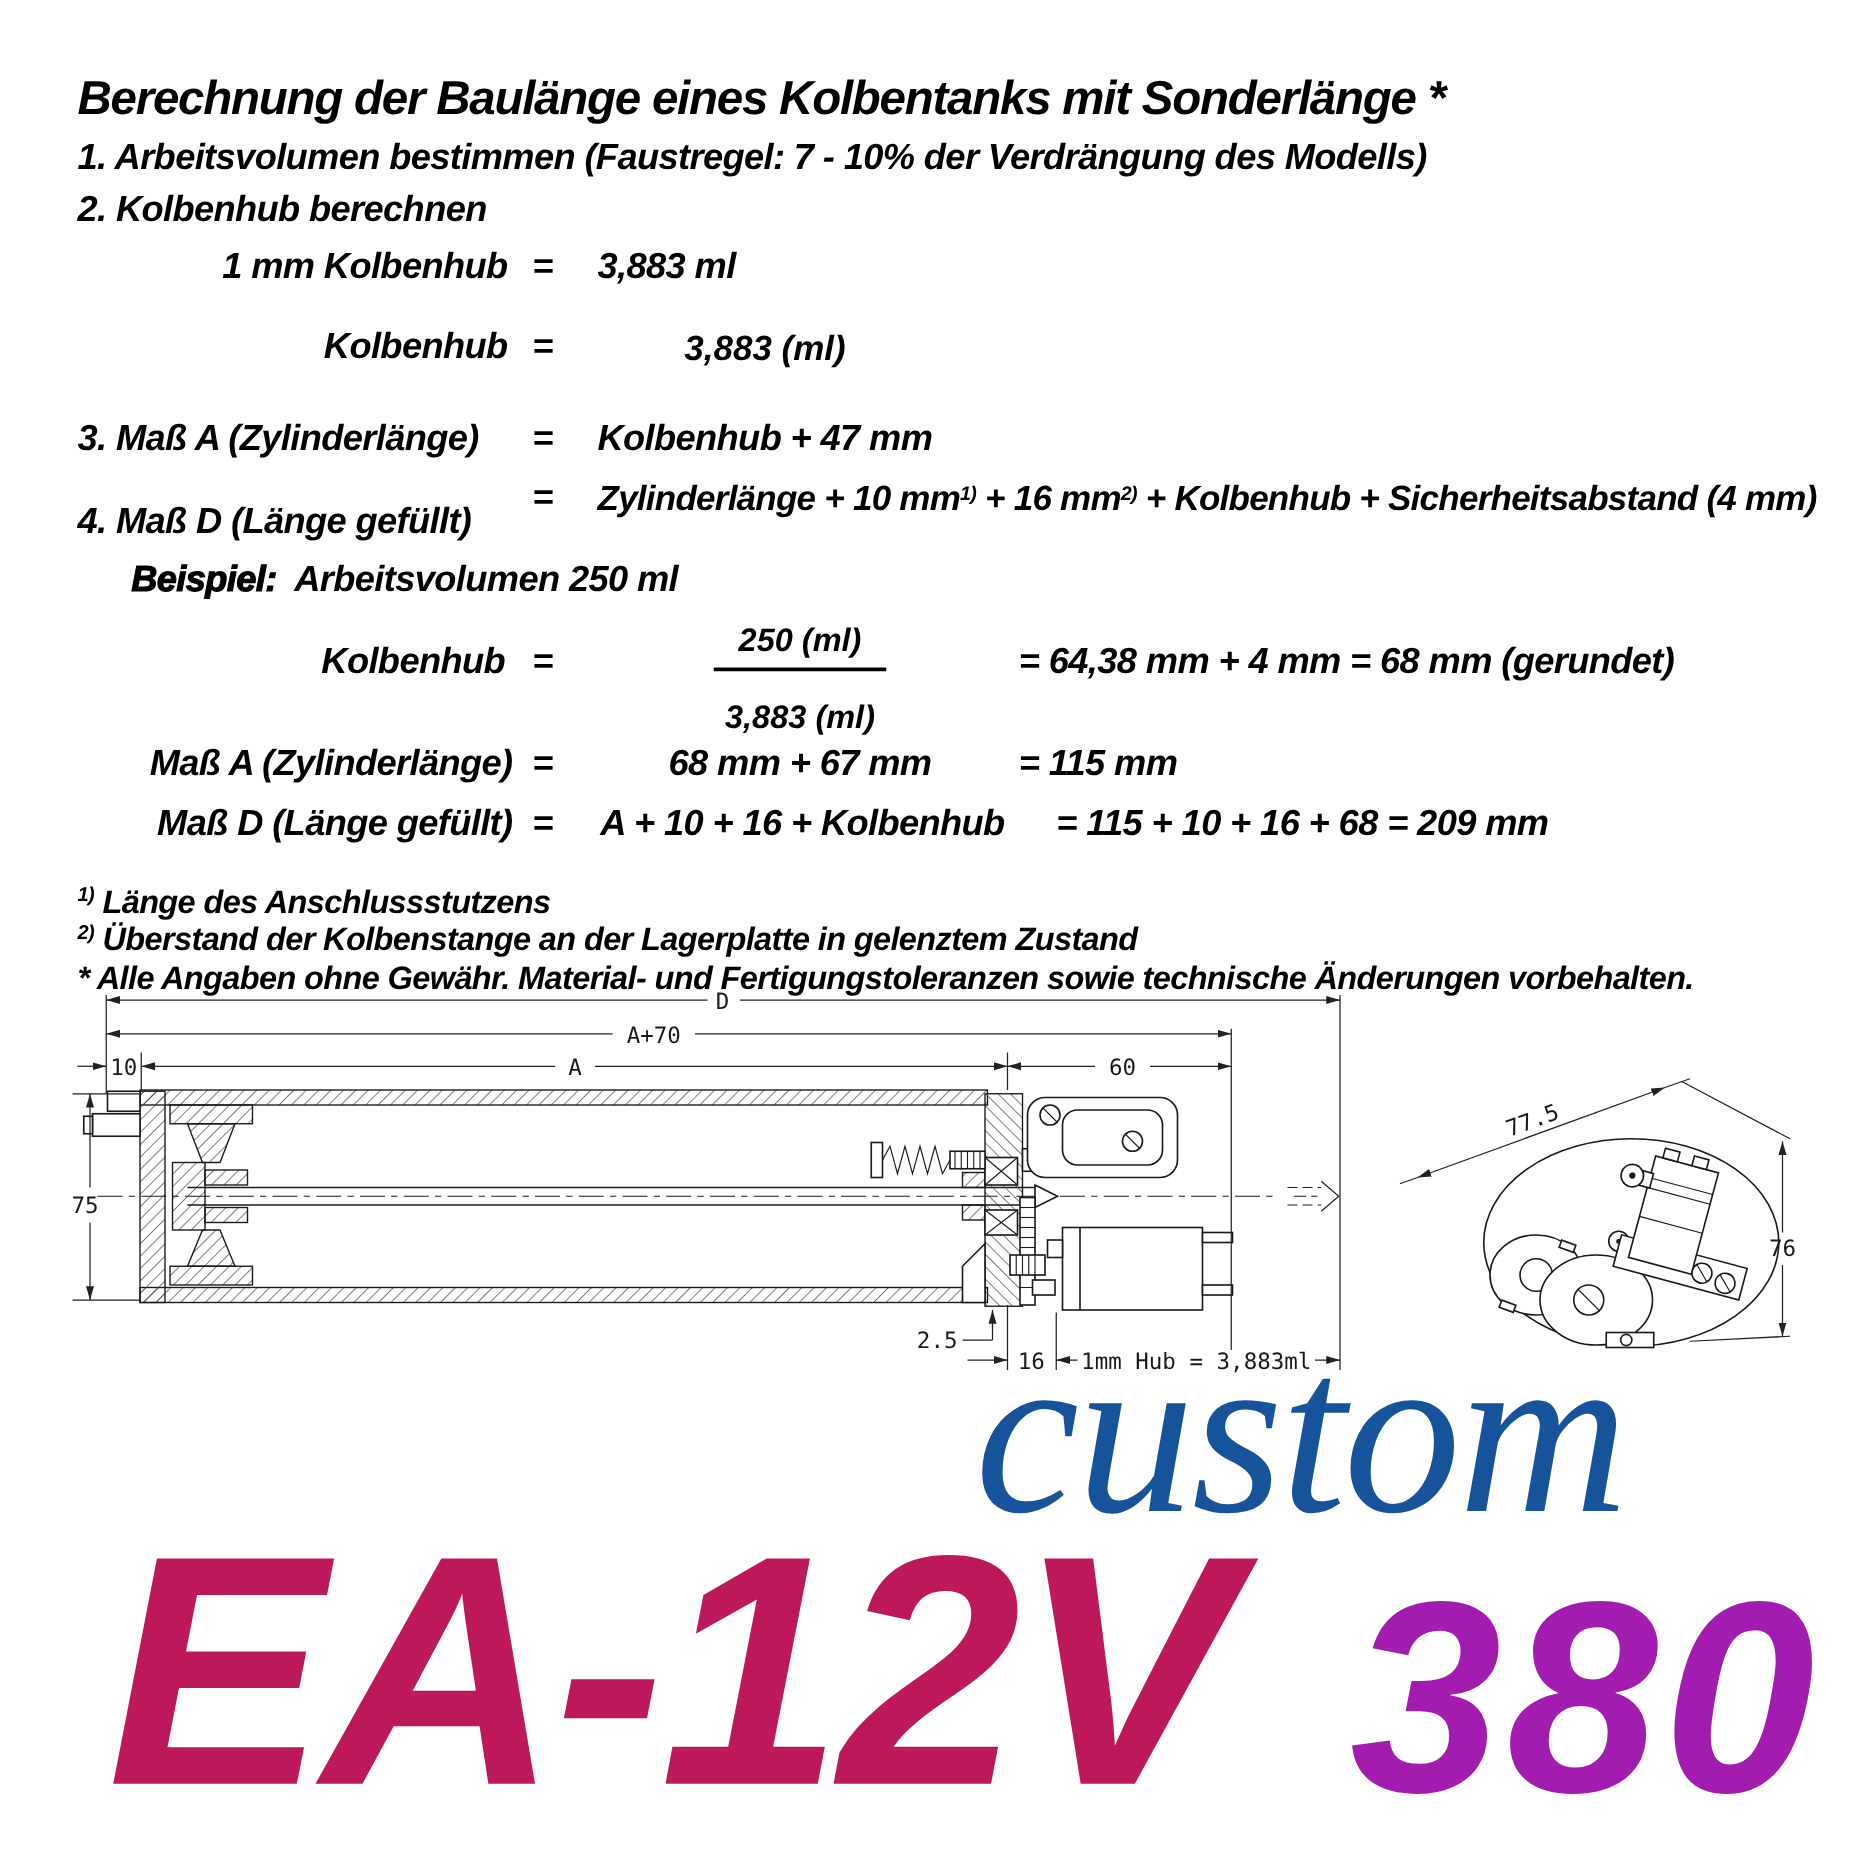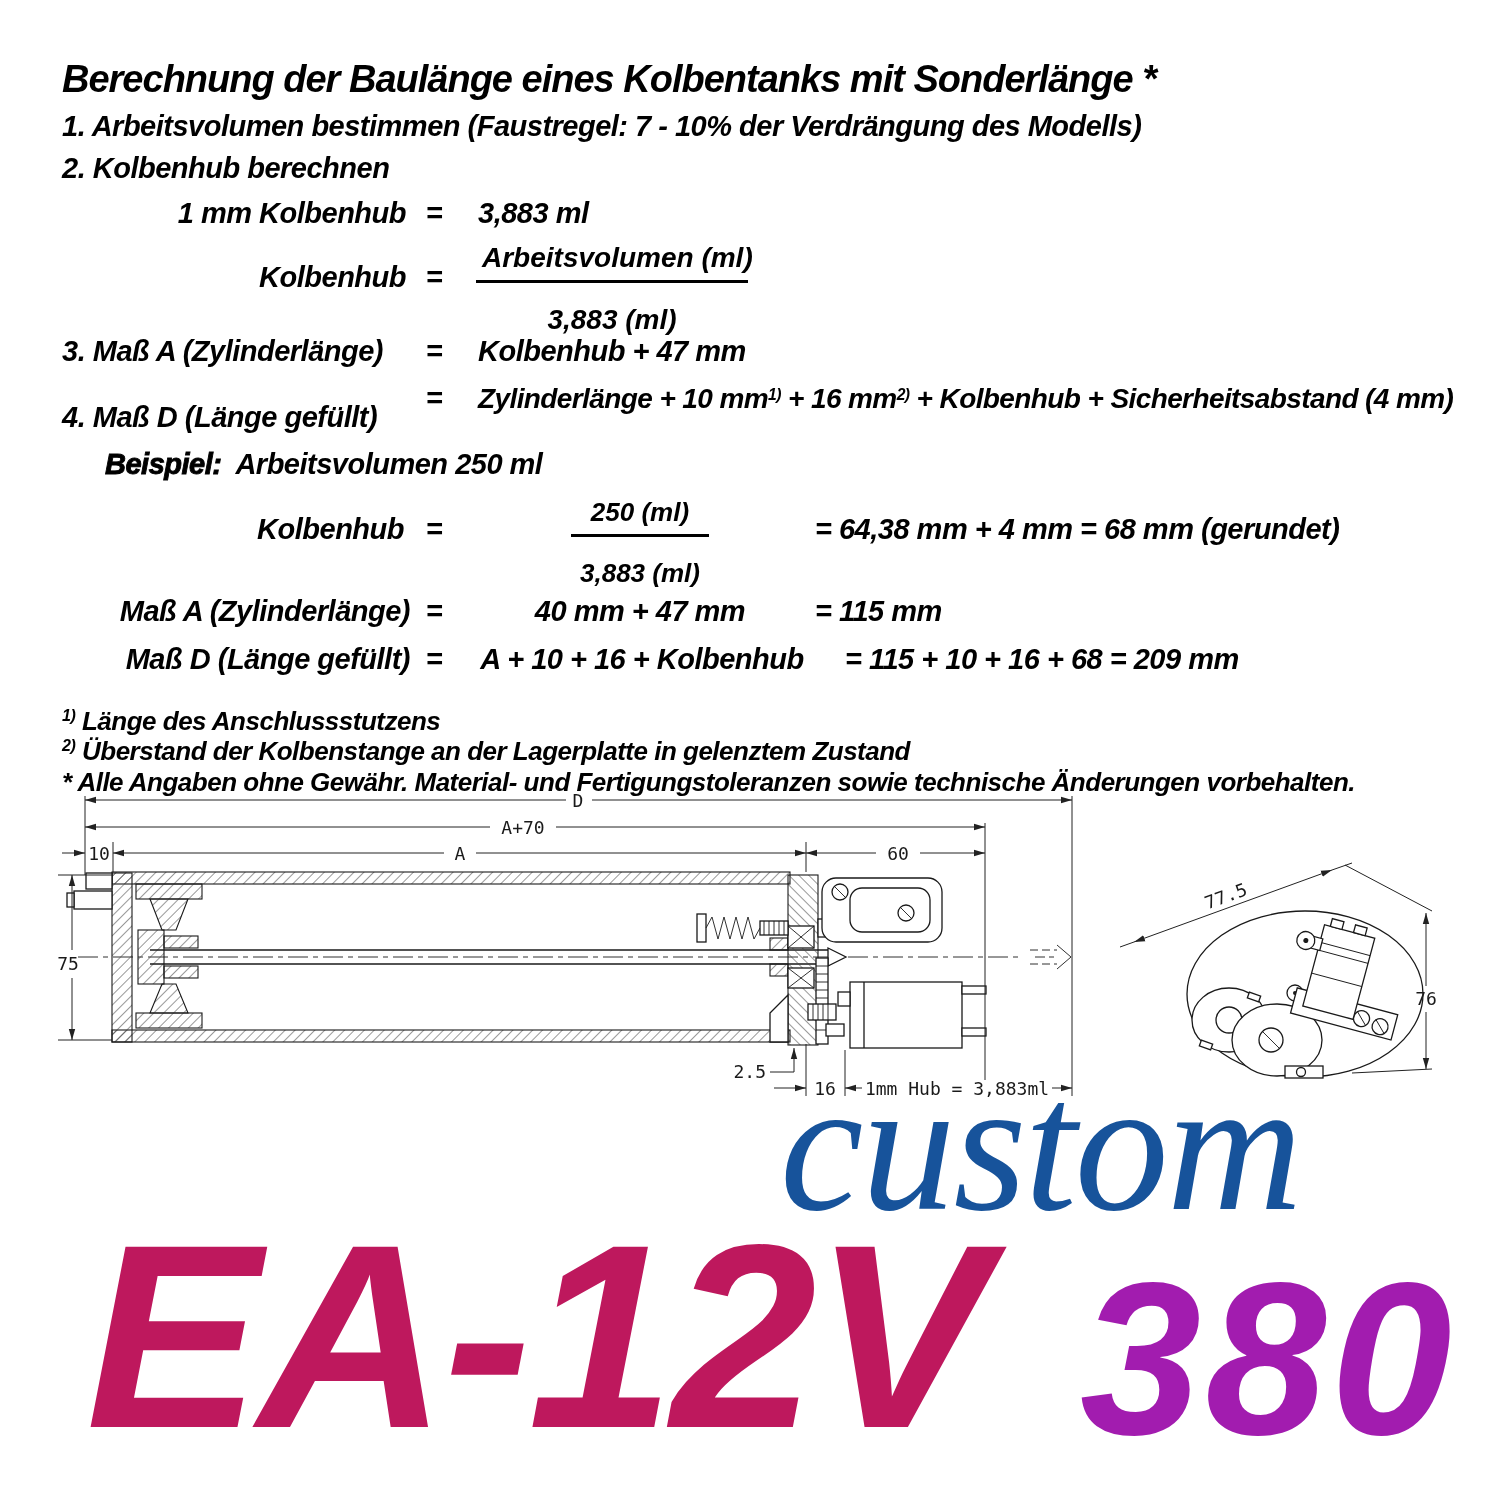--- a/index.html
+++ b/index.html
@@ -38,21 +38,20 @@
   <div class="bi fs-step" style="left:62px;top:110px;">1. Arbeitsvolumen bestimmen (Faustregel: 7 - 10% der Verdrängung des Modells)</div>
   <div class="bi fs-step" style="left:62px;top:152px;">2. Kolbenhub berechnen</div>
 
   <div class="bi fs-step lblR" style="left:0px;top:197px;width:406px;">1 mm Kolbenhub</div>
   <div class="bi fs-step eqc" style="left:420px;top:197px;">=</div>
   <div class="bi fs-step" style="left:478px;top:197px;">3,883 ml</div>
 
   <div class="bi fs-step lblR" style="left:0px;top:261px;width:406px;">Kolbenhub</div>
   <div class="bi fs-step eqc" style="left:420px;top:261px;">=</div>
   <div class="frac fs-small" style="left:476px;top:242px;width:272px;">
-    <div class="num">Arbeitsvolumen (ml)</div>
     <div class="den">3,883 (ml)</div>
   </div>
 
   <div class="bi fs-step" style="left:62px;top:335px;">3. Maß A (Zylinderlänge)</div>
   <div class="bi fs-step eqc" style="left:420px;top:335px;">=</div>
   <div class="bi fs-step" style="left:478px;top:335px;">Kolbenhub + 47 mm</div>
 
   <div class="bi fs-step" style="left:62px;top:401px;">4. Maß D (Länge gefüllt)</div>
   <div class="bi fs-step eqc" style="left:420px;top:382px;">=</div>
   <div class="bi fs-small" style="left:478px;top:383px;letter-spacing:-0.6px;"><span>Zylinderlänge + 10 mm</span><span class="supm">1)</span><span> + 16 mm</span><span class="supm">2)</span><span> + Kolbenhub + Sicherheitsabstand (4 mm)</span></div>
@@ -62,21 +61,21 @@
   <div class="bi fs-step lblR" style="left:0px;top:513px;width:404px;">Kolbenhub</div>
   <div class="bi fs-step eqc" style="left:420px;top:513px;">=</div>
   <div class="frac" style="left:571px;top:497px;width:138px;font-size:26px;">
     <div class="num">250 (ml)</div>
     <div class="den">3,883 (ml)</div>
   </div>
   <div class="bi fs-step" style="left:815px;top:513px;">=  64,38 mm + 4 mm  =  68 mm (gerundet)</div>
 
   <div class="bi fs-step lblR" style="left:0px;top:595px;width:410px;">Maß A (Zylinderlänge)</div>
   <div class="bi fs-step eqc" style="left:420px;top:595px;">=</div>
-  <div class="bi fs-step ctr" style="left:505px;top:595px;width:270px;">40 mm + 47 mm</div>
+  <div class="bi fs-step ctr" style="left:505px;top:595px;width:270px;">68 mm + 67 mm</div>
   <div class="bi fs-step" style="left:815px;top:595px;">=  115 mm</div>
 
   <div class="bi fs-step lblR" style="left:0px;top:643px;width:410px;">Maß D (Länge gefüllt)</div>
   <div class="bi fs-step eqc" style="left:420px;top:643px;">=</div>
   <div class="bi fs-step ctr" style="left:472px;top:643px;width:340px;">A + 10 + 16 + Kolbenhub</div>
   <div class="bi fs-step" style="left:815px;top:643px;margin-left:30px;">=  115 + 10 + 16 + 68  =  209 mm</div>
 
   <div class="bi fs-fn" style="left:62px;top:706px;"><span class="fnmark">1)</span> <span>Länge des Anschlussstutzens</span></div>
   <div class="bi fs-fn" style="left:62px;top:736px;"><span class="fnmark">2)</span> <span>Überstand der Kolbenstange an der Lagerplatte in gelenztem Zustand</span></div>
   <div class="bi fs-fn" style="left:62px;top:767px;">* Alle Angaben ohne Gewähr. Material- und Fertigungstoleranzen sowie technische Änderungen vorbehalten.</div>

